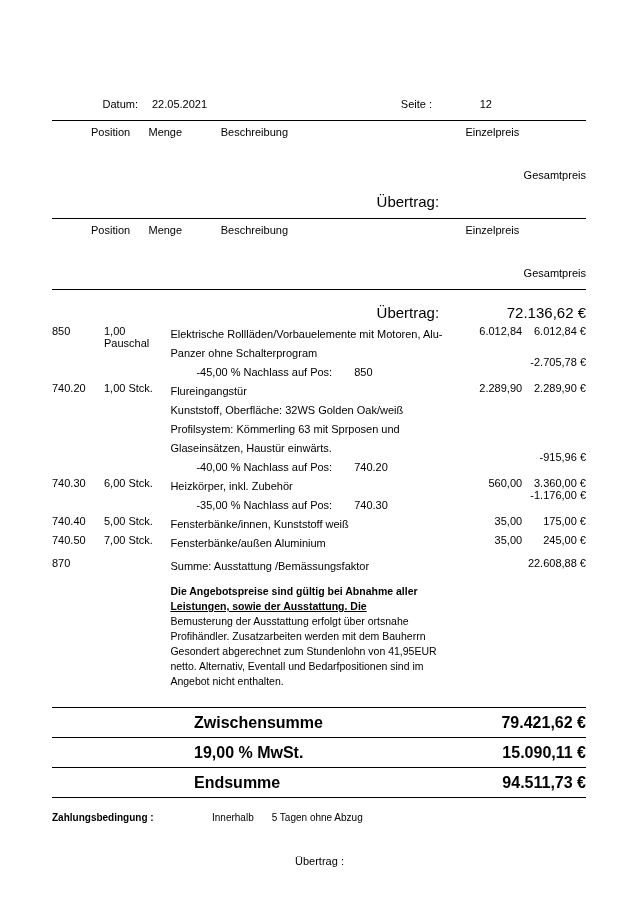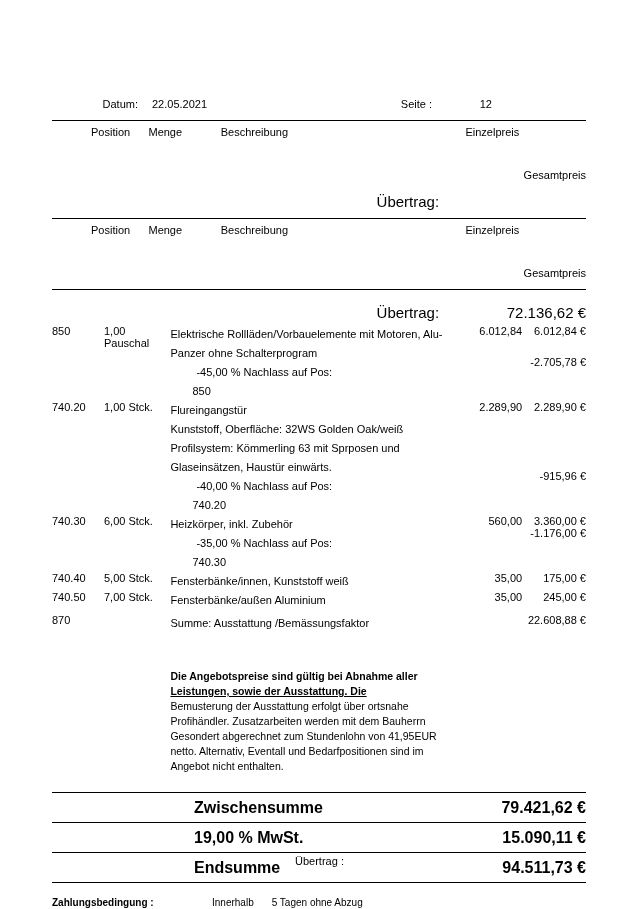--- a/index.html
+++ b/index.html
@@ -99,33 +99,32 @@
   .td-pos    { width: 62px; padding-top: 10px; }
   .td-menge  { width: 78px; padding-top: 10px; }
   .td-desc   { width: 250px; padding-top: 10px; }
   .td-einzel { width: 72px; text-align: right; padding-top: 10px; }
   .td-gesamt { width: 72px; text-align: right; padding-top: 10px; }
 
   .desc-line { line-height: 19px; }
   .discount-line {
     display: flex;
     line-height: 19px;
-    flex-direction: column;
   }
   .discount-text { padding-left: 26px; }
   .discount-pos  { padding-left: 22px; }
 
   .euro-wrap { display: block; }
 
   .note {
     font-size: 10.5px;
     line-height: 15px;
     width: 290px;
   }
-  .note .bold { font-weight: bold; margin-top: 28px; }
+  .note .bold { font-weight: bold; }
   .note .bold-underline { font-weight: bold; text-decoration: underline; }
 
   .totals {
     margin-top: 18px;
     width: 534px;
     font-size: 16px;
   }
   .totals .trow {
     display: flex;
     align-items: baseline;

